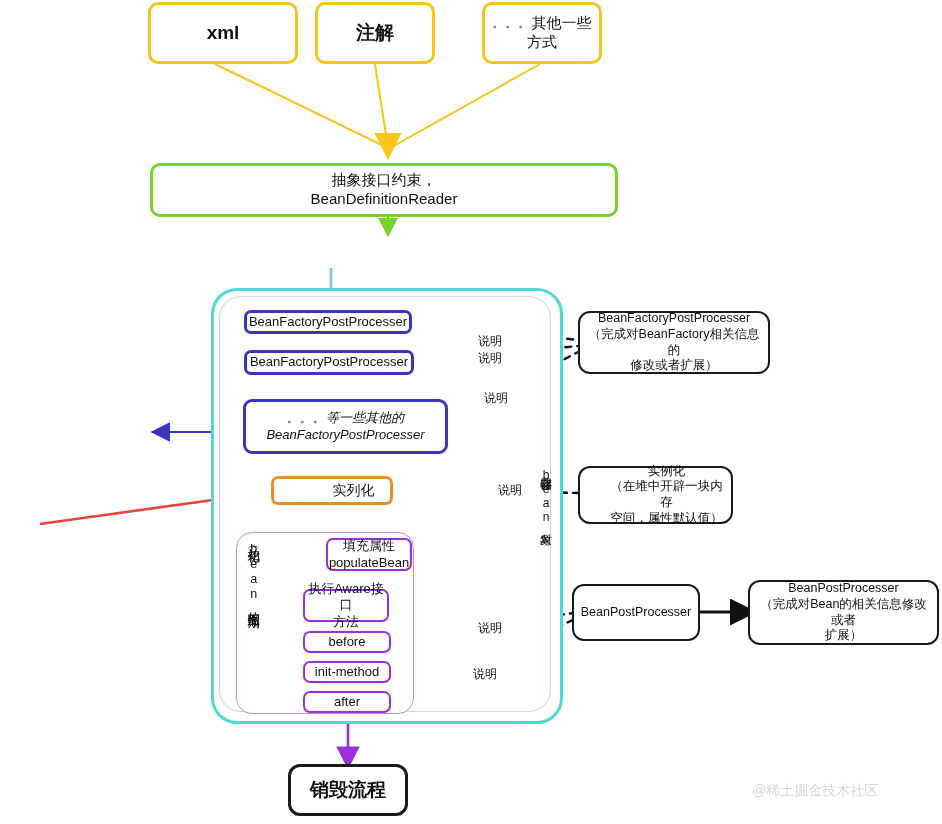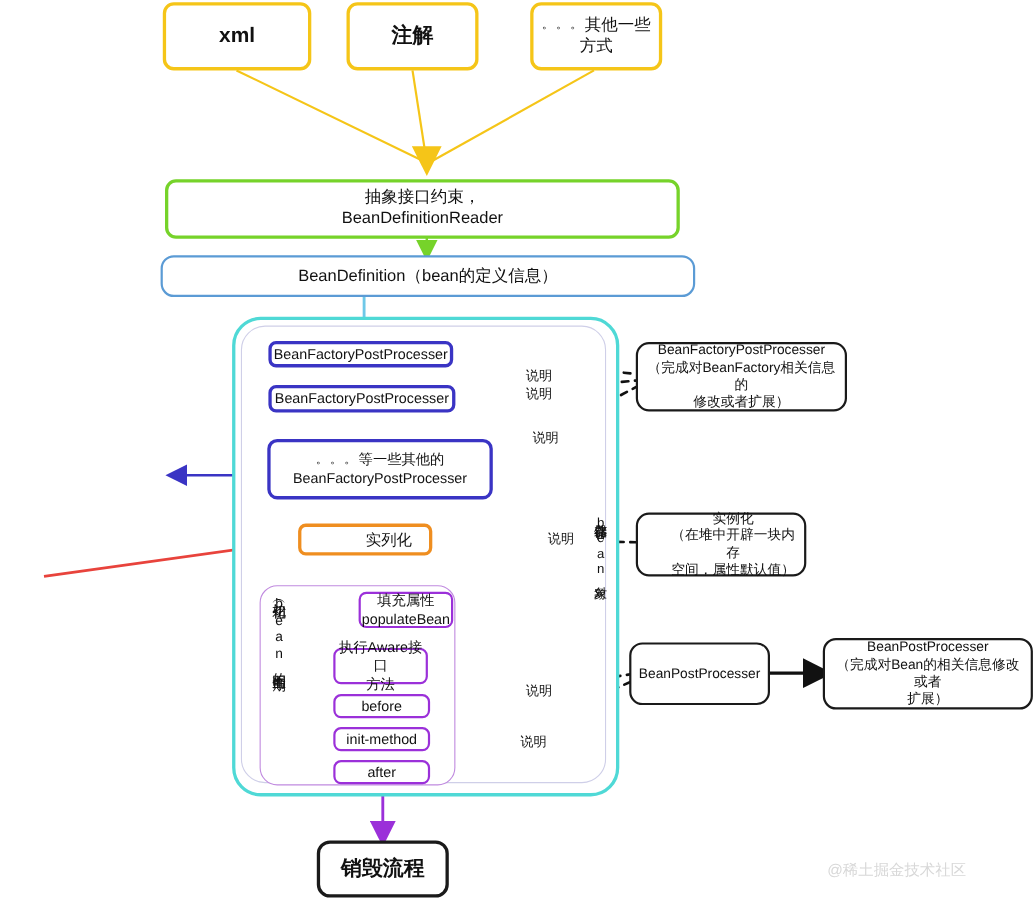--- a/index.html
+++ b/index.html
@@ -61,21 +61,21 @@
     border:1px solid #cfcfe8;
     border-radius:22px;
     background:transparent;
   }
   
   .bfpp{
     border:3px solid #3a34c4;
     border-radius:7px;
     font-size:13px;
   }
-  .bfpp.multi{flex-direction:column;font-size:13px;border-radius:9px;}
+  .bfpp.multi{flex-direction:column;font-size:13px;border-radius:9px;font-style:italic;}
   
   .inst{
     border:3px solid #ef8e20;
     border-radius:7px;
     font-size:14px;
     padding-left:43px;
   }
   
   .initgroup{
     position:absolute;
@@ -205,41 +205,38 @@
     <path d="M393,489 L578,493" stroke="#111" stroke-width="2.4" fill="none" stroke-dasharray="6 6" stroke-linecap="round"></path>
 
     <g stroke="#111" stroke-width="2.4" fill="none" stroke-dasharray="6 6" stroke-linecap="round">
       <path d="M392,641 L573,613"></path>
       <path d="M392,700 L573,620"></path>
     </g>
 
     <path d="M700,612 L748,612" stroke="#111" stroke-width="3" fill="none" marker-end="url(#arrBlack)"></path>
   </svg>
 
-  <div class="node src" style="left:148px;top:2px;width:135px;height:62px;">
+  <div class="node src" style="left:148px;top:2px;width:150px;height:62px;">
     <span>xml</span>
   </div>
 
   <div class="node src" style="left:315px;top:2px;width:120px;height:62px;">
     <span>注解</span>
   </div>
 
   <div class="node src small" style="left:482px;top:2px;width:120px;height:62px;flex-direction:column;">
     <span style="white-space:nowrap;"><span class="dots">。。。</span><span>其他一些</span></span>
     <span>方式</span>
   </div>
 
   <div class="node reader" style="left:150px;top:150px;width:468px;height:54px;">
     <span>抽象接口约束，</span>
     <span>BeanDefinitionReader</span>
   </div>
 
-  <div class="node bdef" style="left:146px;top:232px;width:486px;height:38px;">
-    <span>BeanDefinition（bean的定义信息）</span>
-  </div>
 
   <div class="container-outer" style="left:211px;top:288px;width:346px;height:430px;"></div>
   <div class="container-inner" style="left:219px;top:296px;width:330px;height:414px;"></div>
 
   <div class="node bfpp" style="left:244px;top:310px;width:168px;height:24px;">
     <span>BeanFactoryPostProcesser</span>
   </div>
 
   <div class="node bfpp" style="left:244px;top:350px;width:170px;height:25px;">
     <span>BeanFactoryPostProcesser</span>

